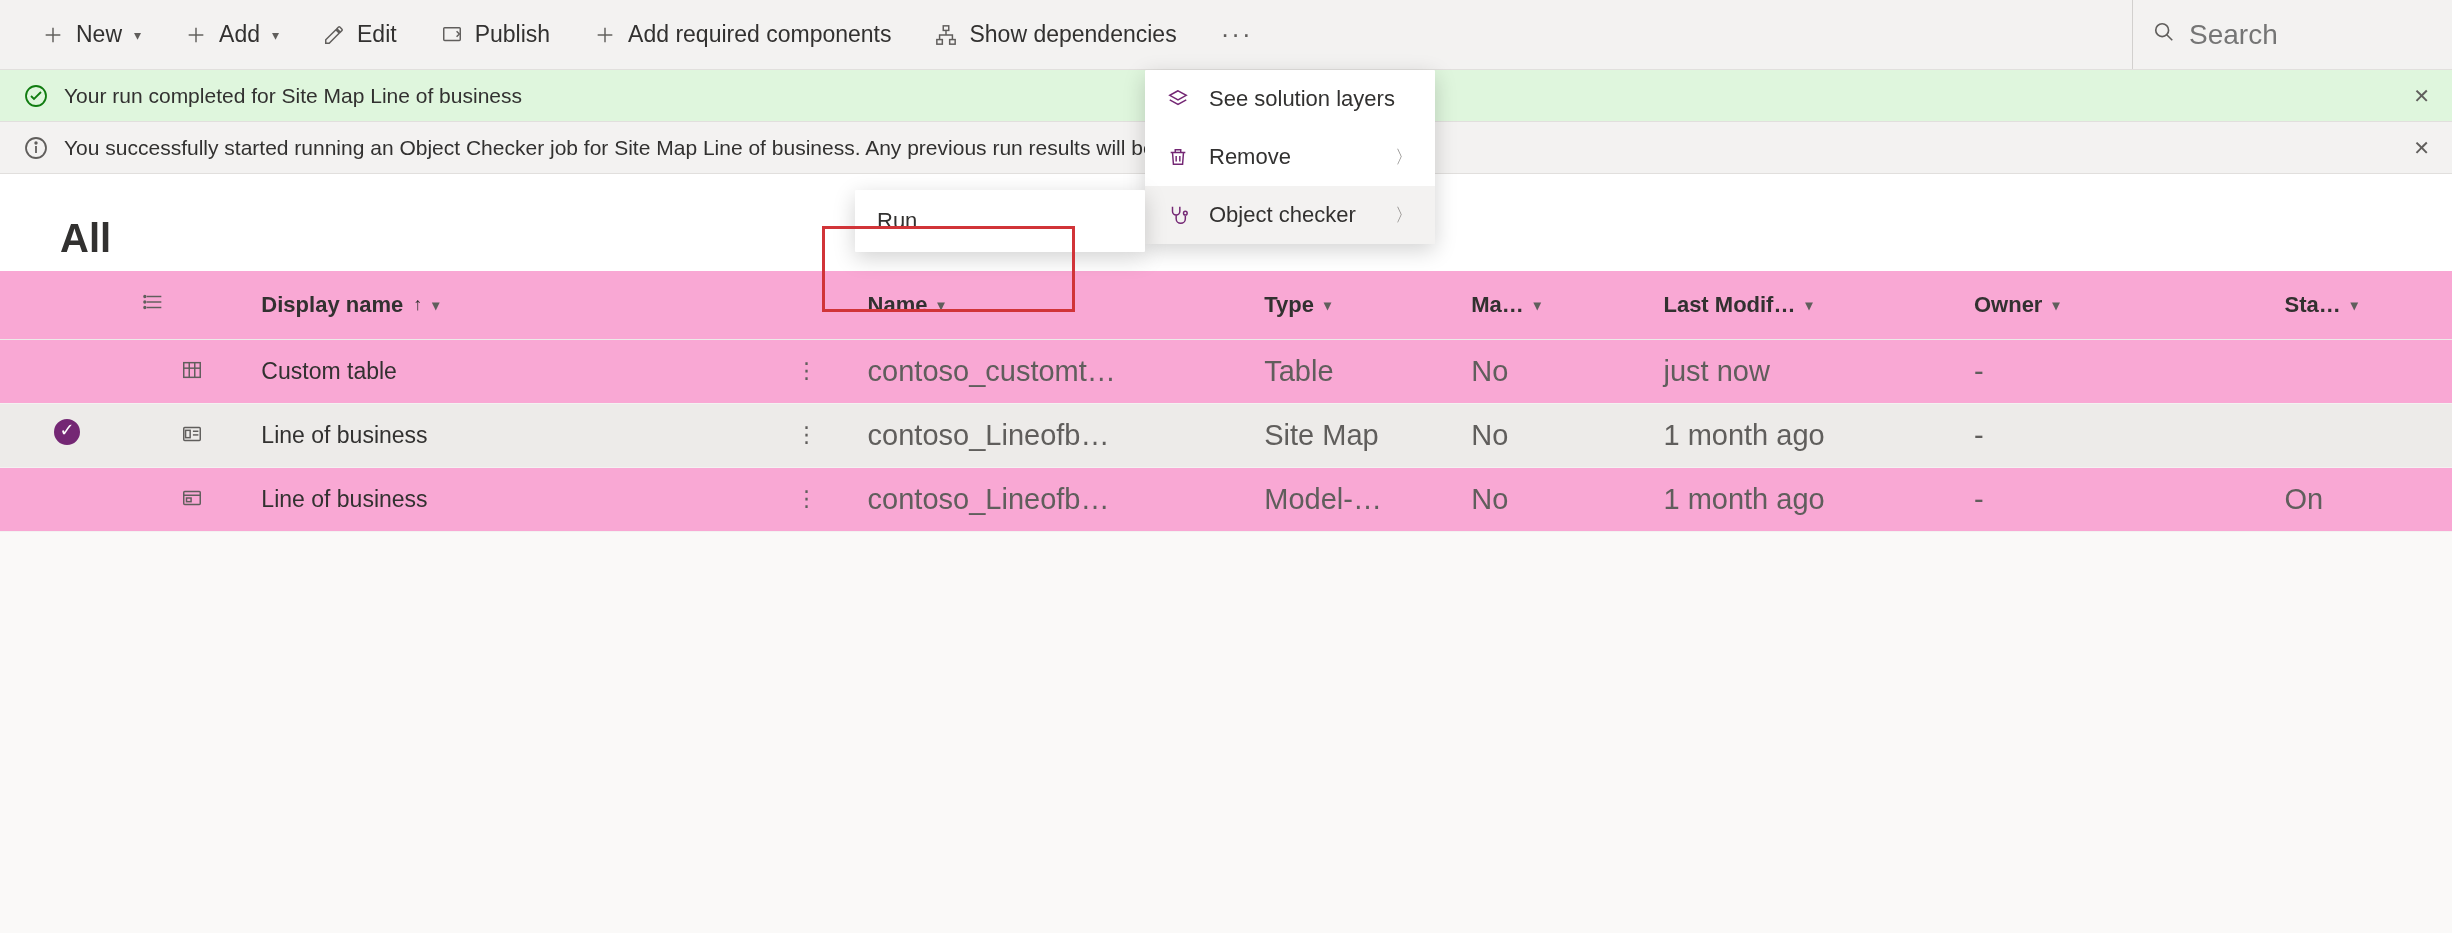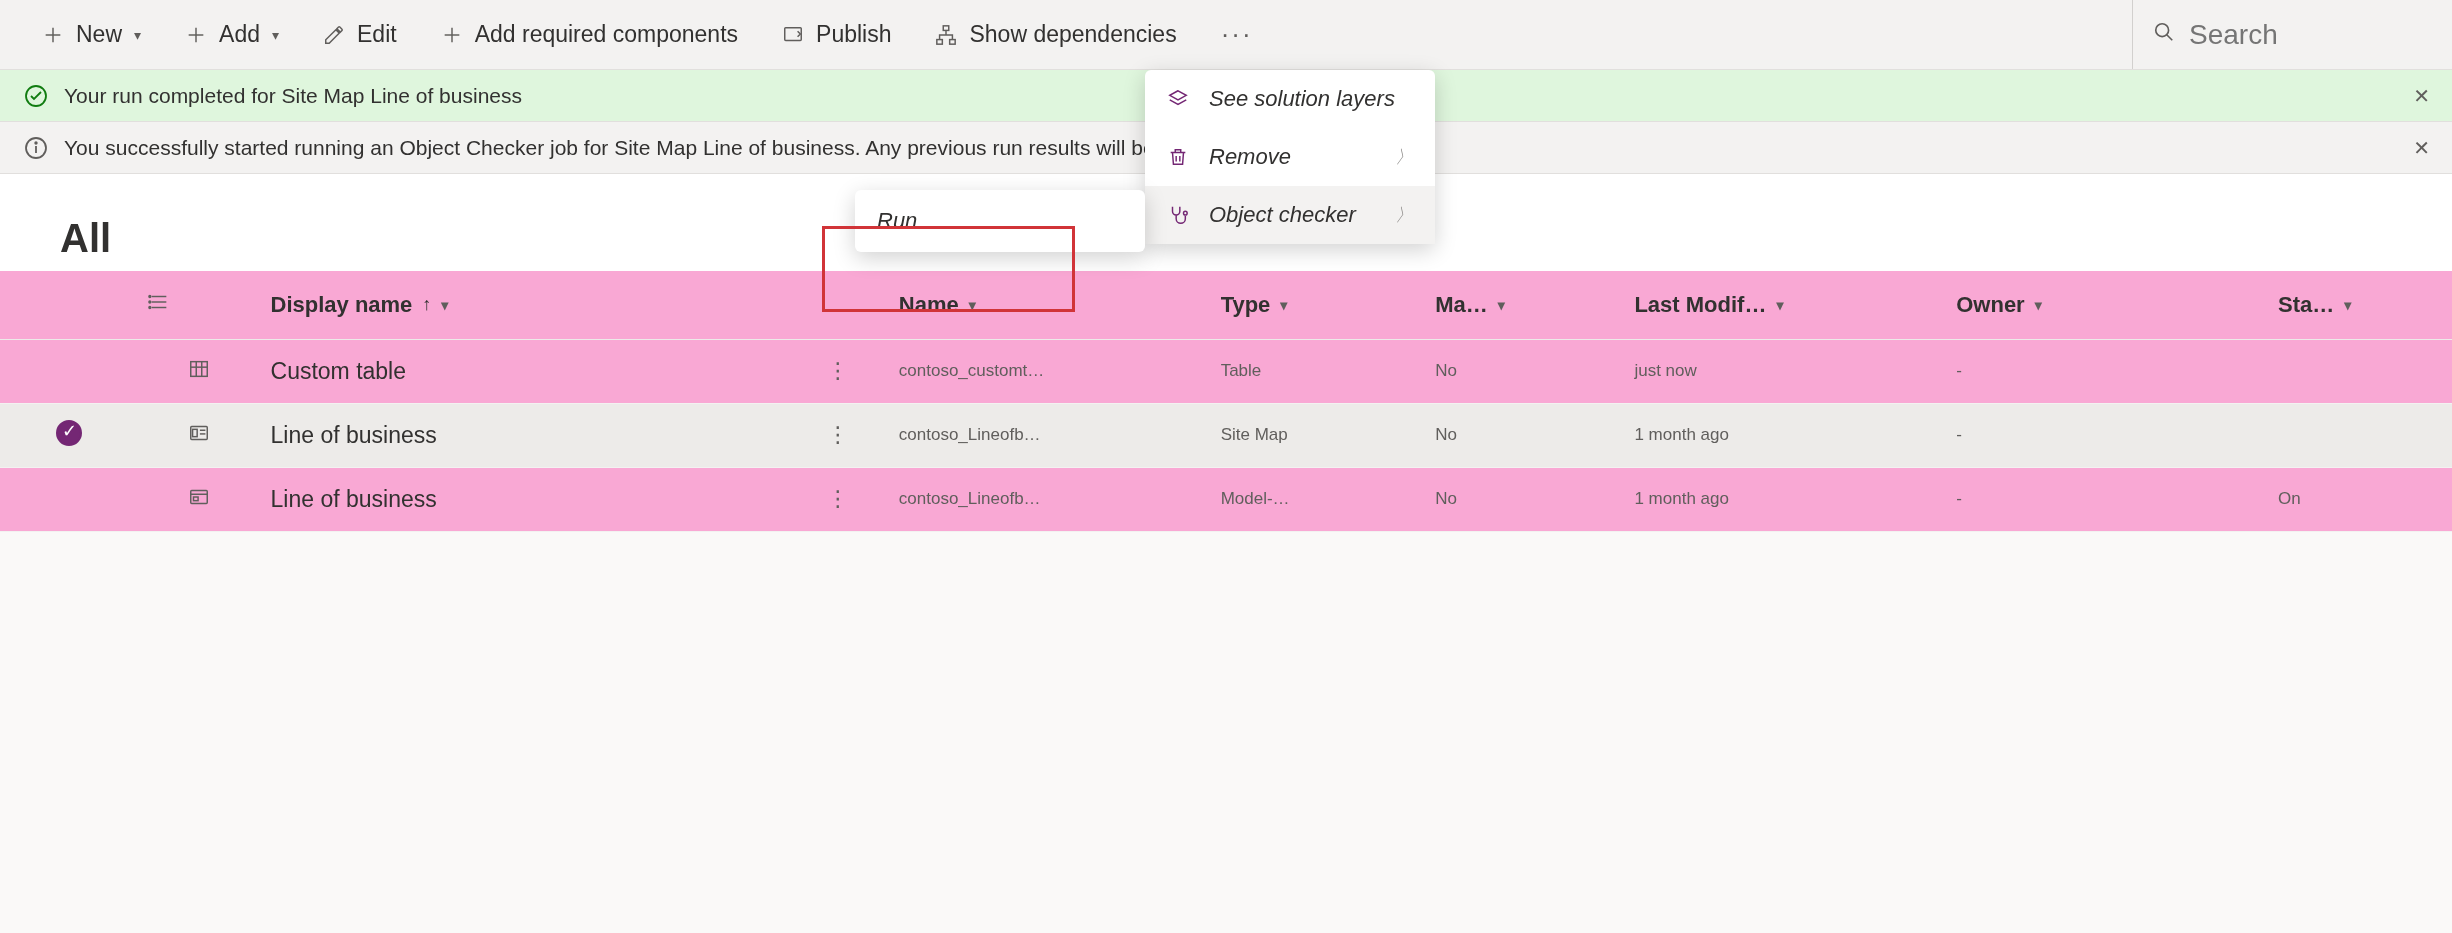--- a/index.html
+++ b/index.html
@@ -85,21 +85,21 @@
     .table {
       width: 100%;
       background: #f9a8d4;
       border-collapse: collapse;
     }
     .table tr { height: 64px; }
     .table th, .table td {
       text-align: left;
       padding: 0 10px;
       font-weight: 400;
-      font-size: 17px;
+      font-size: 29px;
       white-space: nowrap;
       overflow: hidden;
       text-overflow: ellipsis;
     }
     .table thead th { font-weight: 600; font-size: 22px; color: #323130; height: 68px; border-bottom: 1px solid #edebe9;}
     .th-inner { display: flex; align-items: center; gap: 10px; cursor: pointer; }
     .col-sel { width: 90px; }
     .col-icon { width: 80px; text-align: center; }
     .col-dispname { width: 410px; }
     .col-name { width: 210px; }
@@ -123,24 +123,23 @@
     }
     .row-check.checked::after {
       content: "✓"; color: #fff; position: absolute; left: 4px; top: -2px; font-size: 18px;
     }
     .type-icon { color: #605e5c; display:inline-flex; }
     
     .popover {
       position: absolute;
       background: #fff;
       box-shadow: 0 6px 22px rgba(0,0,0,0.18);
-      border-radius: 6px;
+      border-radius: 1px;
       z-index: 50;
       font-size: 22px;
-      font-style: italic;
     }
     .popover.more { top: 70px; left: 1145px; width: 290px; }
     .popover .item {
       display: flex; align-items: center; gap: 18px;
       padding: 16px 22px; cursor: pointer;
       color: #323130;
     }
     .popover .item .arrow { margin-left: auto; color: #8a8886; font-size: 18px;}
     .popover .item.active { background: #f3f2f1; }
     .popover .item .mi-icon { color: #742774; display: inline-flex; width: 24px; }
@@ -189,34 +188,34 @@
     <span class="icon">
       <svg width="22" height="22" viewBox="0 0 24 24" fill="none" stroke="currentColor" stroke-width="1.6">
           <path d="M3 17.25V21h3.75L17.81 9.94l-3.75-3.75L3 17.25zM20.71 7.04a1 1 0 0 0 0-1.41l-2.34-2.34a1 1 0 0 0-1.41 0l-1.83 1.83 3.75 3.75 1.83-1.83z"></path>
         </svg>
     </span>
     <span>Edit</span>
   </div>
   <div class="cmd-btn">
     <span class="icon">
       <svg width="22" height="22" viewBox="0 0 24 24" fill="none" stroke="currentColor" stroke-width="1.6">
+          <rect x="3" y="4" width="18" height="14" rx="1"></rect>
+          <path d="M17 8l3 3-3 3"></path>
+        </svg>
+    </span>
+    <span>Publish</span>
+  </div>
+  <div class="cmd-btn">
+    <span class="icon">
+      <svg width="22" height="22" viewBox="0 0 24 24" fill="none" stroke="currentColor" stroke-width="1.6">
           <line x1="12" y1="4" x2="12" y2="20"></line>
           <line x1="4" y1="12" x2="20" y2="12"></line>
         </svg>
     </span>
     <span>Add required components</span>
-  </div>
-  <div class="cmd-btn">
-    <span class="icon">
-      <svg width="22" height="22" viewBox="0 0 24 24" fill="none" stroke="currentColor" stroke-width="1.6">
-          <rect x="3" y="4" width="18" height="14" rx="1"></rect>
-          <path d="M17 8l3 3-3 3"></path>
-        </svg>
-    </span>
-    <span>Publish</span>
   </div>
   <div class="cmd-btn">
     <span class="icon">
       <svg width="22" height="22" viewBox="0 0 24 24" fill="none" stroke="currentColor" stroke-width="1.6">
           <rect x="9" y="2" width="6" height="5"></rect>
           <rect x="2" y="17" width="6" height="5"></rect>
           <rect x="16" y="17" width="6" height="5"></rect>
           <path d="M12 7v5M12 12H5v5M12 12h7v5"></path>
         </svg>
     </span>

